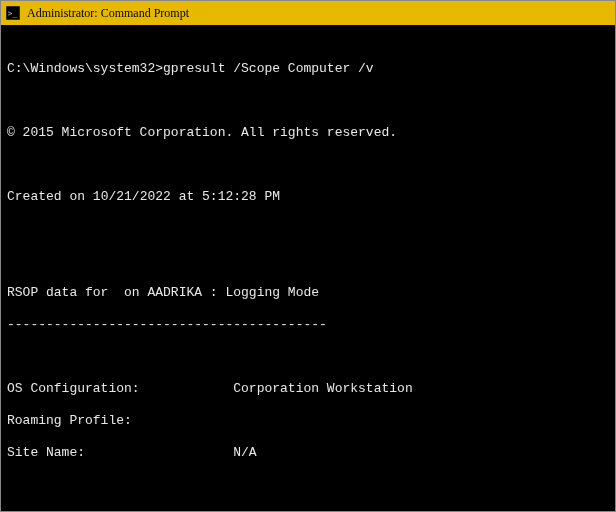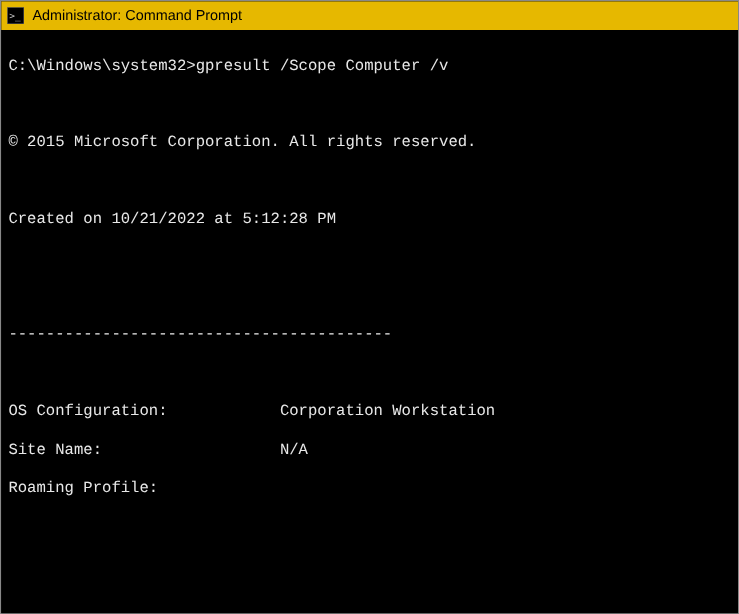--- a/index.html
+++ b/index.html
@@ -28,28 +28,28 @@
       height: 16px;
       display: flex;
       align-items: center;
       justify-content: center;
     }
     .titlebar-icon svg {
       width: 14px;
       height: 14px;
     }
     .titlebar-text {
-      font-family: Liberation Sans, sans-serif;
+      font-family: Liberation Serif, serif;
       font-size: 12px;
       color: #000;
     }
     .terminal {
       background: #000;
       color: #e8e8e8;
-      padding: 6px 6px;
+      padding: 20px 6px;
       font-size: 13px;
       line-height: 16px;
       white-space: pre;
       height: calc(512px - 26px);
       overflow: hidden;
     }
     .line {
       min-height: 16px;
     }
   </style>
@@ -67,25 +67,26 @@
 </div>
 
 <div class="terminal">
 <div class="line"><span>C:\Windows\system32&gt;</span><span>gpresult /Scope Computer /v</span></div>
 <div class="line"></div>
 <div class="line">© 2015 Microsoft Corporation. All rights reserved.</div>
 <div class="line"></div>
 <div class="line"><span>Created on </span><span>‎10/‎21/‎2022 at 5:12:28 PM</span></div>
 <div class="line"></div>
 <div class="line"></div>
+<div class="line">RSOP data for  on AADRIKA : Logging Mode</div>
 <div class="line">-----------------------------------------</div>
 <div class="line"></div>
 <div class="line"><span>OS Configuration:</span>            <span>Corporation Workstation</span></div>
+<div class="line">Roaming Profile:</div>
 <div class="line"><span>Site Name:</span>                   <span>N/A</span></div>
-<div class="line">Roaming Profile:</div>
 
 
 
 
 
 
 
 
 
 

